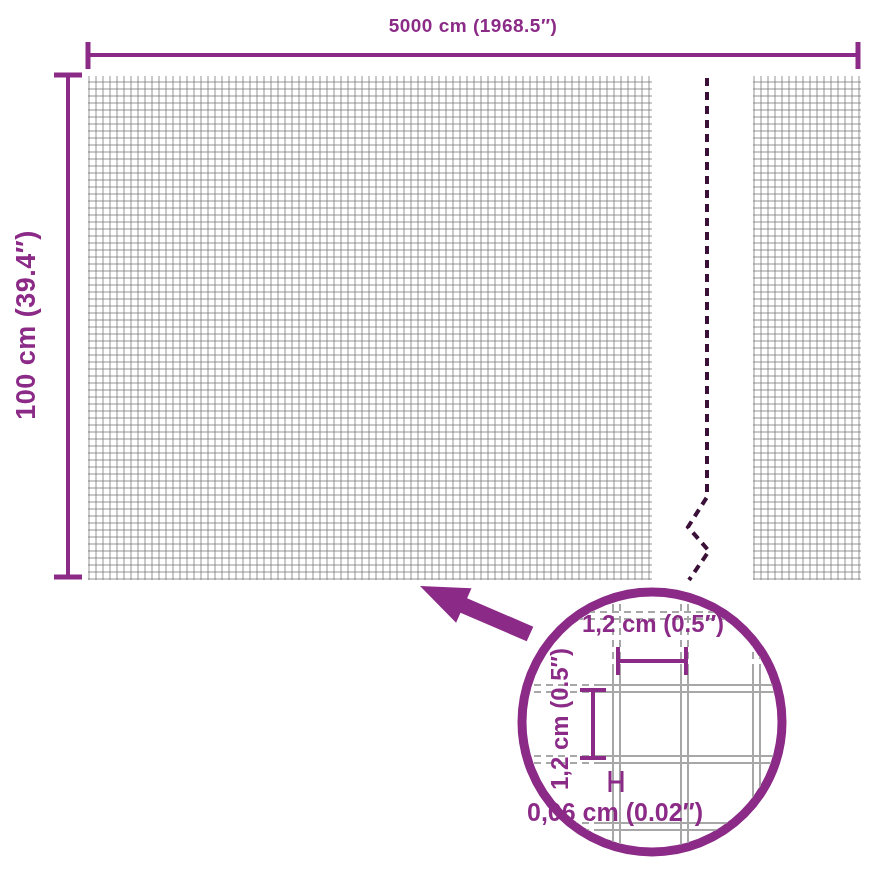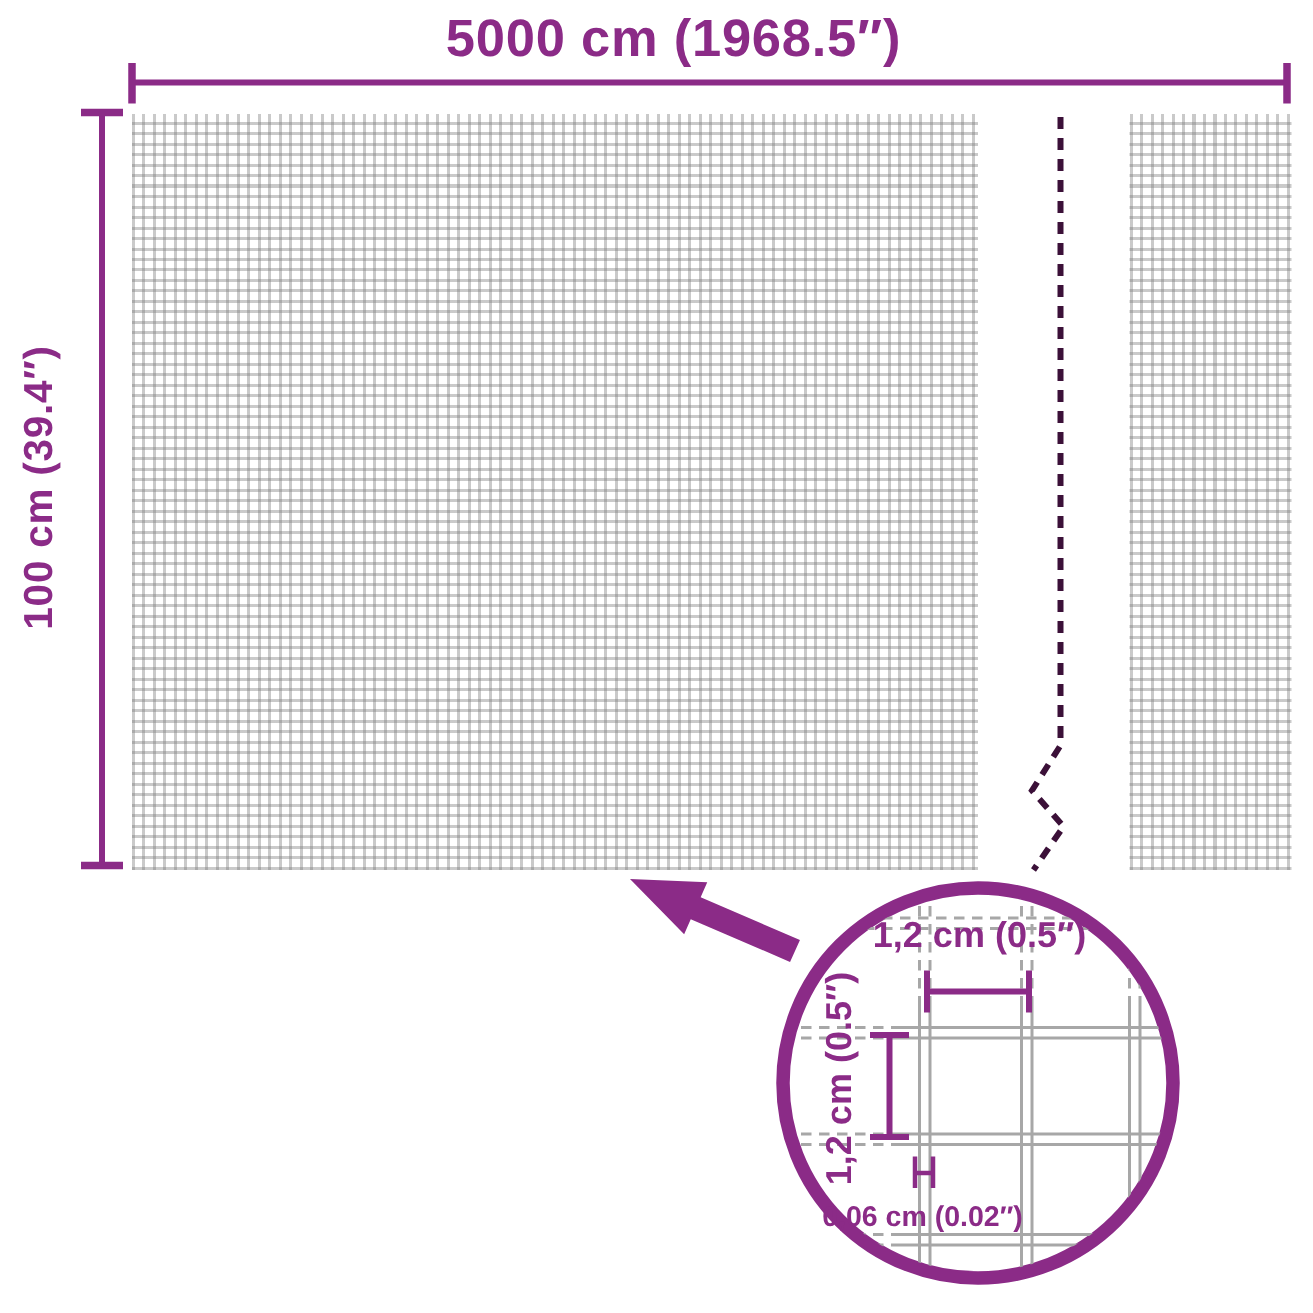--- a/index.html
+++ b/index.html
@@ -22,25 +22,25 @@
   svg.overlay{ position:absolute; left:0; top:0; }
   .dim-label{
     position:absolute;
     color:#8b2b87;
     font-weight:700;
     white-space:nowrap;
     transform:translate(-50%,-50%);
     z-index:5;
   }
   .dim-label.rot{ transform:translate(-50%,-50%) rotate(-90deg); }
-  #width-label { left:449px; top:26px;  font-size:35px; letter-spacing:0.5px; }
+  #width-label { left:473px; top:26px;  font-size:19px; letter-spacing:0.5px; }
   #height-label{ left:26px;  top:325px; font-size:27px; letter-spacing:0.5px; }
   #detail-width-label    { left:653px; top:624px; font-size:24px; }
   #detail-height-label   { left:560px; top:719px; font-size:24px; }
-  #detail-thickness-label{ left:615px; top:812px; font-size:19px; }
+  #detail-thickness-label{ left:615px; top:812px; font-size:25px; }
 </style>
 </head>
 <body>
 
 <div id="stage">
 
   <div id="mesh-left" class="mesh"></div>
   <div id="mesh-right" class="mesh"></div>
 
   <svg class="overlay" width="875" height="875" viewBox="0 0 875 875">

